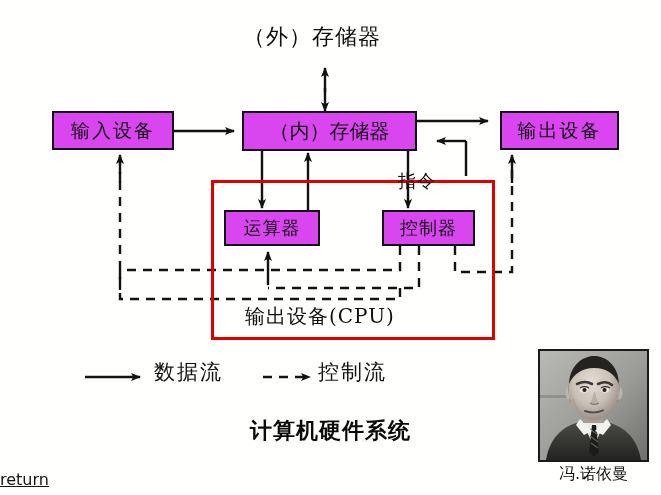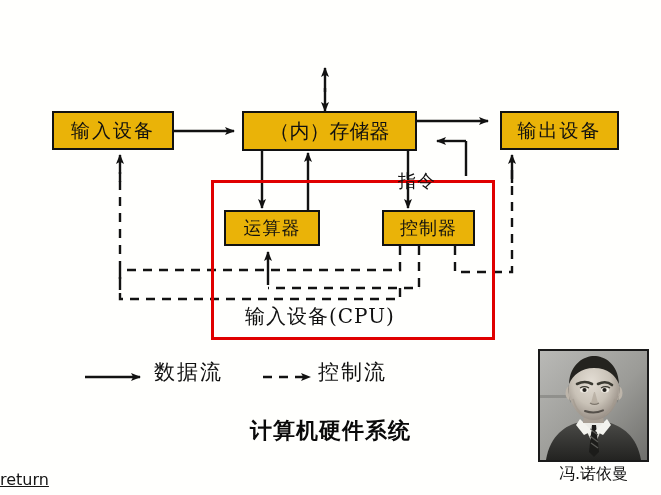--- a/index.html
+++ b/index.html
@@ -21,21 +21,21 @@
     left: 0;
     top: 0;
     width: 661px;
     height: 495px;
   }
   
   .box {
     position: absolute;
     box-sizing: border-box;
     border: 2px solid #121212;
-    background: #eab308;
+    background: #d946ef;
     display: flex;
     align-items: center;
     justify-content: center;
     color: #101010;
     font-family: Liberation Serif, serif;
     letter-spacing: 2px;
     white-space: nowrap;
   }
   #box-input  { left: 52px;  top: 111px; width: 122px; height: 39px; font-size: 19px; }
   #box-memory { left: 242px; top: 111px; width: 175px; height: 40px; font-size: 20px; letter-spacing: 0px;}
@@ -179,34 +179,35 @@
     </g>
 
     <g stroke="#121212" stroke-width="2.6" fill="none">
       <line x1="85" y1="377" x2="140" y2="377" marker-end="url(#arrow-solid)"></line>
       <line x1="263" y1="377" x2="310" y2="377" stroke-dasharray="9,7" marker-end="url(#arrow-dash)"></line>
     </g>
   </svg>
 
   <div id="cpu-boundary"></div>
 
+  <div class="label" id="label-external">（外）存储器</div>
 
   <div class="box" id="box-input">输入设备</div>
 
   <div class="box" id="box-memory">（内）存储器</div>
 
   <div class="box" id="box-output">输出设备</div>
 
   <div class="label" id="label-instr">指令</div>
 
   <div class="box" id="box-alu">运算器</div>
 
   <div class="box" id="box-cu">控制器</div>
 
-  <div class="label" id="label-cpu">输入设备(CPU)</div>
+  <div class="label" id="label-cpu">输出设备(CPU)</div>
 
   <div id="legend">
     <div class="legend-text" id="legend-data-label">数据流</div>
     <div class="legend-text" id="legend-ctrl-label">控制流</div>
   </div>
 
   <div id="diagram-title">计算机硬件系统</div>
 
   <div id="return-link">
     <span>return</span>

